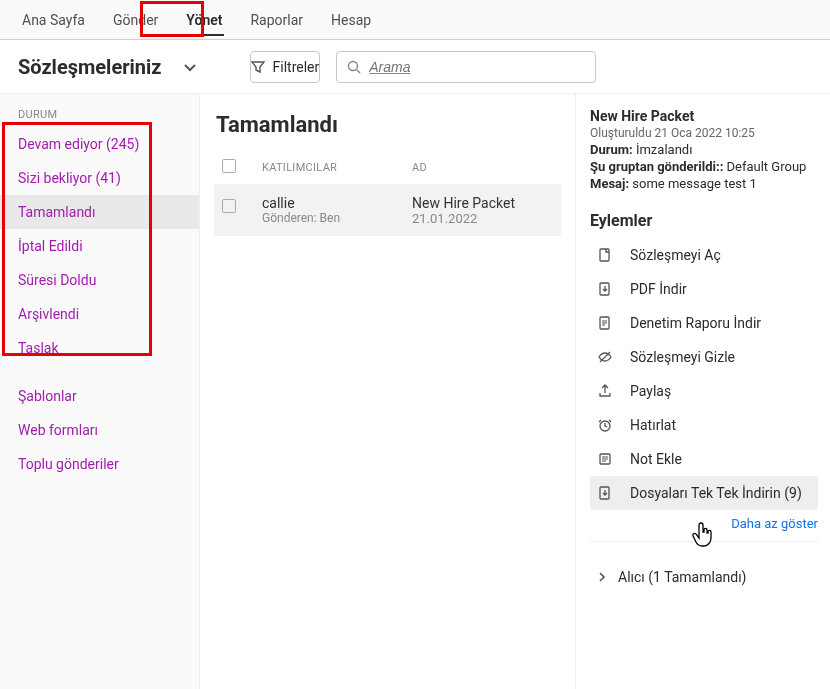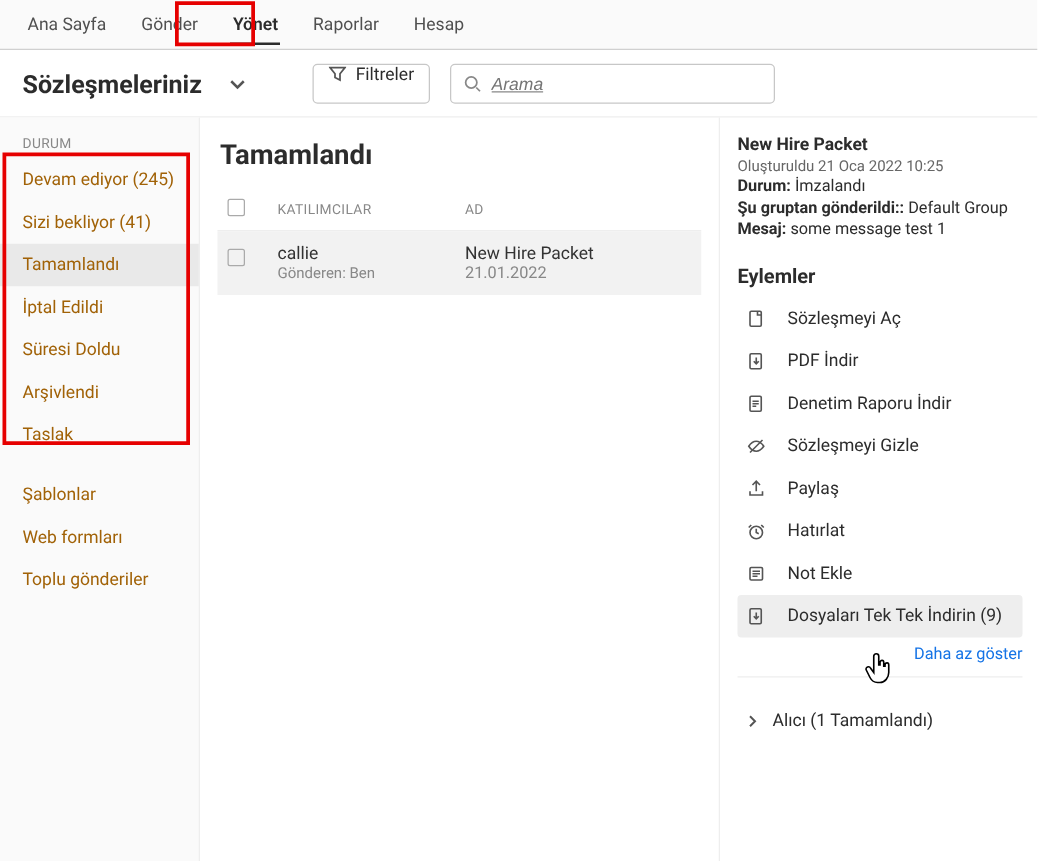--- a/index.html
+++ b/index.html
@@ -57,27 +57,27 @@
     gap: 16px;
     border-bottom: 1px solid #eee;
   }
   .subtitle {
     font-size: 20px;
     font-weight: 700;
     margin-right: 4px;
   }
   .btn-filter {
     display: flex;
-    align-items: flex-start;
+    align-items: center;
     gap: 8px;
     border: 1px solid #c7c7c7;
     background: #fff;
     border-radius: 4px;
     height: 32px;
-    padding: 0 12px;
+    padding: 0 0;
     cursor: pointer;
   }
   .search-wrap {
     flex: 0 0 260px;
     display: flex;
     align-items: center;
     gap: 8px;
     border: 1px solid #c7c7c7;
     border-radius: 4px;
     height: 32px;
@@ -91,36 +91,36 @@
     font-style: italic;
     color: #888;
     text-decoration: underline;
   }
   
   .layout {
     display: flex;
     height: calc(100% - 94px);
   }
   .sidebar {
-    width: 160px;
+    width: 200px;
     padding: 14px 0 15px 0;
     border-right: 1px solid #eee;
     background: #fafafa;
     position: relative;
   }
   .side-section-label {
     font-size: 11px;
     color: #888;
     padding: 0 18px 6px;
     letter-spacing: .3px;
   }
   .side-item {
     padding: 9px 18px;
     cursor: pointer;
-    color: #a16207;
+    color: #a21caf;
   }
   .side-item.active { background: #e9e9e9; }
   .side-red-box {
     position: absolute;
     top: 28px; left: 2px;
     width: 150px; height: 234px;
     border: 3px solid #e60000;
     pointer-events: none;
   }
   

